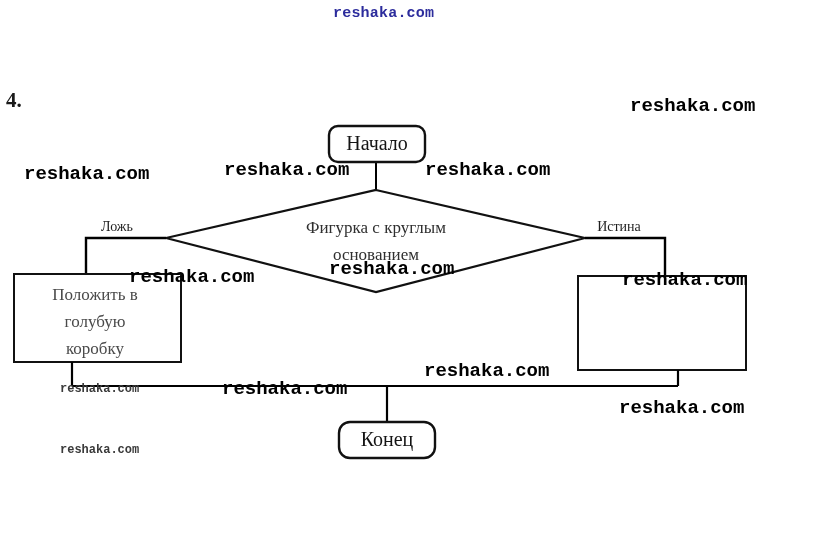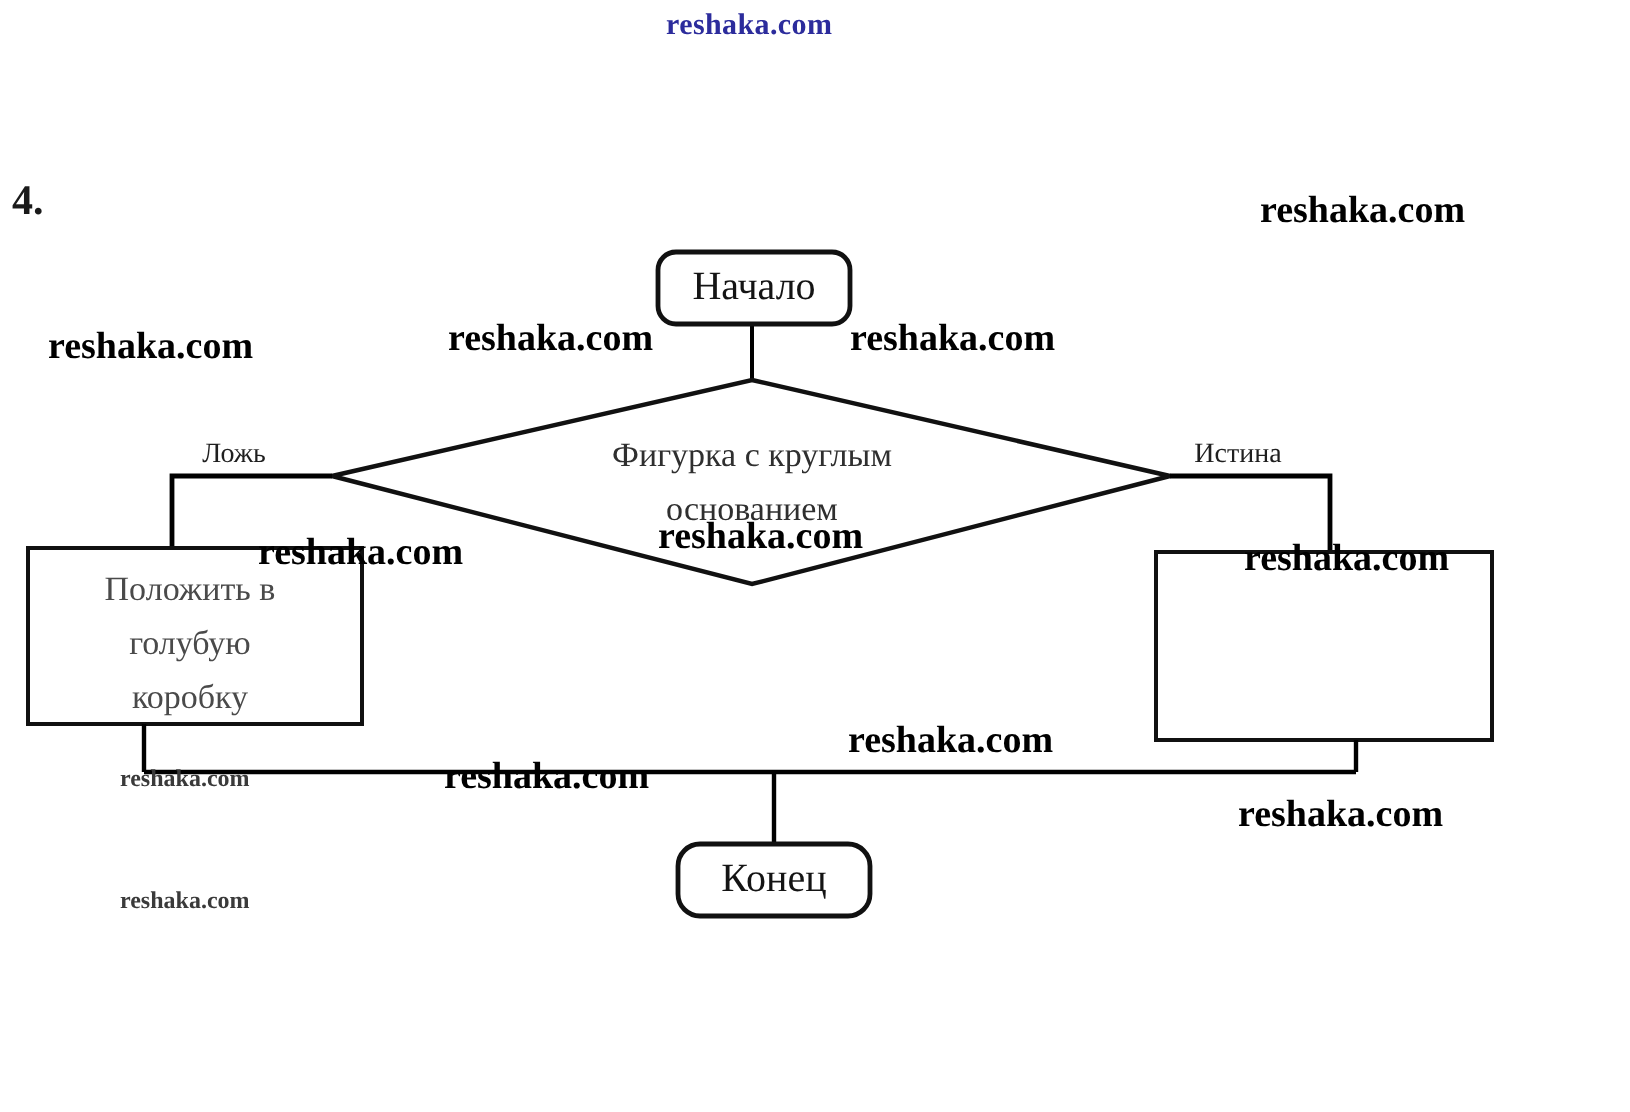--- a/index.html
+++ b/index.html
@@ -52,21 +52,21 @@
   }
   .branch-label {
     font-size: 14px;
     fill: #1f1f1f;
     text-anchor: middle;
   }
 
   
   .wm {
     position: absolute;
-    font-family: Liberation Serif, serif;
+    font-family: Liberation Mono, monospace;
     font-weight: bold;
     white-space: nowrap;
     color: #000000;
     pointer-events: none;
   }
   .wm-top {
     color: #2c2c9c;
     font-weight: bold;
     letter-spacing: 0.2px;
   }

